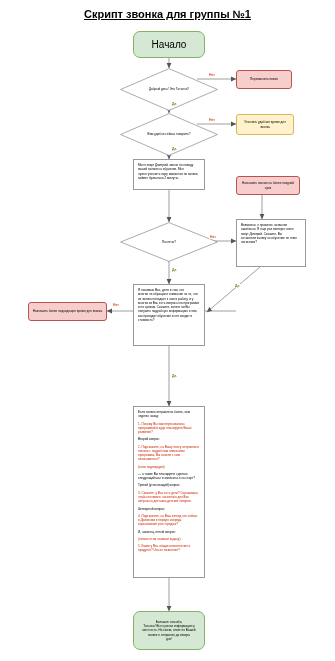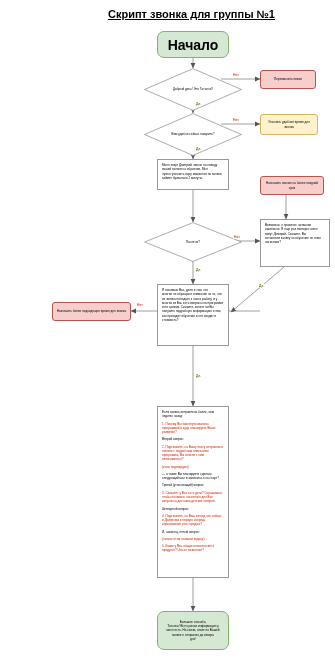--- a/index.html
+++ b/index.html
@@ -4,41 +4,41 @@
 <style>
   html,body{margin:0;padding:0;}
   body{
     width:335px;height:661px;
     background:#ffffff;
     font-family:"Liberation Sans","DejaVu Sans",sans-serif;
     color:#000000;
     position:relative;
     overflow:hidden;
   }
-  #canvas{position:absolute;left:0;top:0;width:306px;height:661px;margin-left:24px;}
+  #canvas{position:absolute;left:0;top:0;width:306px;height:661px;}
   svg.edges{position:absolute;left:0;top:0;width:335px;height:661px;pointer-events:none;}
 
   .title{
     position:absolute;left:0;top:8px;width:335px;
     text-align:center;
     font-size:11px;font-weight:bold;
     text-decoration:underline;
     letter-spacing:0px;
   }
 
   .node{position:absolute;box-sizing:border-box;}
 
   .terminator{
     border:1px solid #82b366;
     background:#d5e8d4;
     border-radius:7px;
     display:flex;align-items:center;justify-content:center;
     text-align:center;
   }
-  .term-start{font-size:14px;font-weight:bold;justify-content:center;}
+  .term-start{font-size:10px;font-weight:normal;justify-content:center;}
   .term-end{font-size:3.1px;line-height:1.35;padding:2px 4px;}
 
   .diamond{
     position:absolute;
     display:flex;align-items:center;justify-content:center;
     text-align:center;
   }
   .diamond .dshape{
     position:absolute;left:0;top:0;width:100%;height:100%;
   }

